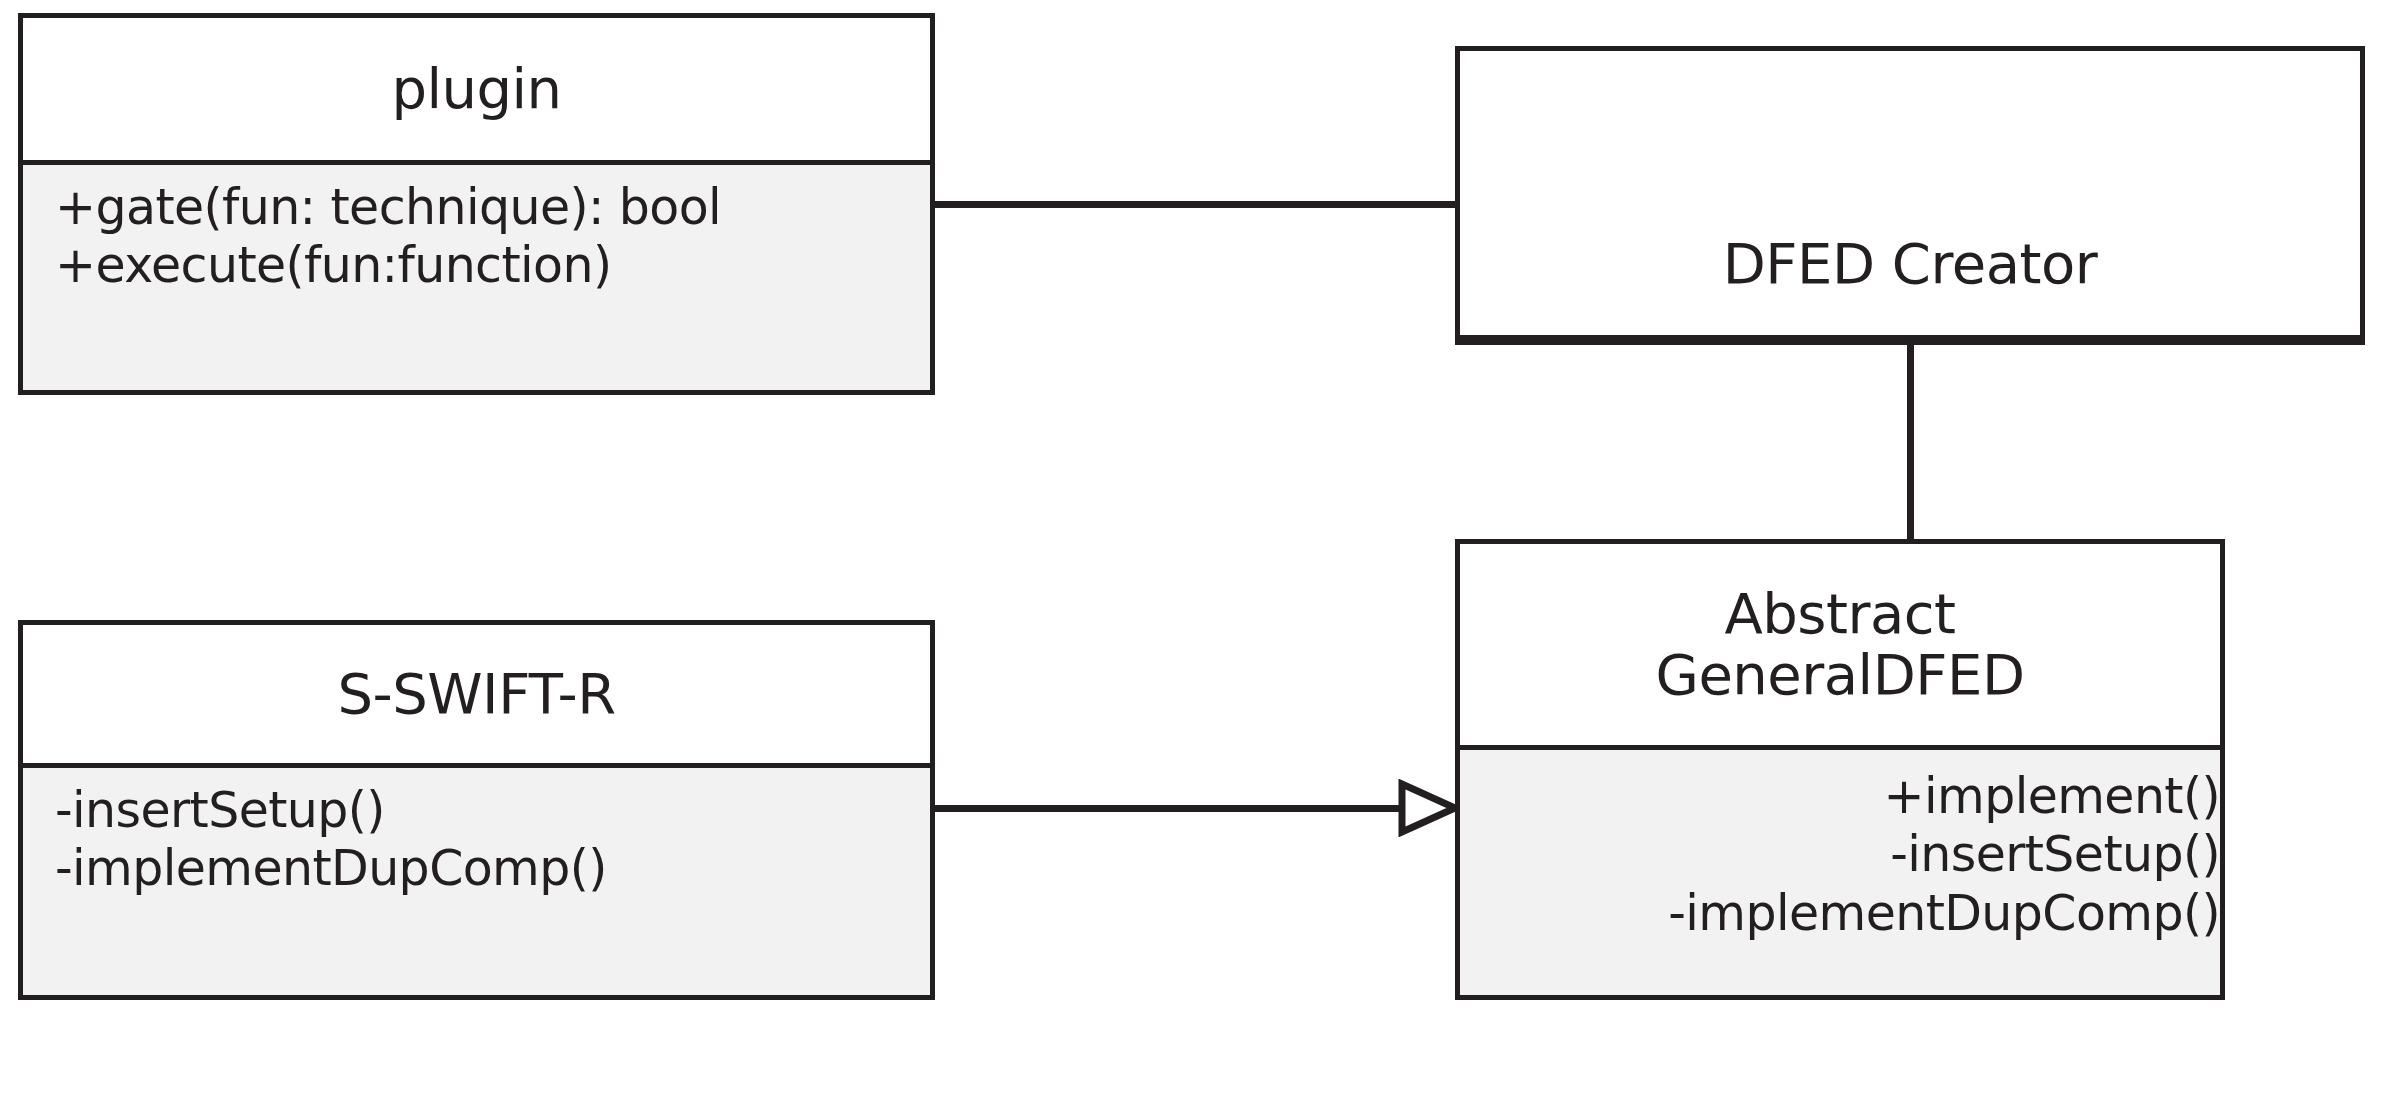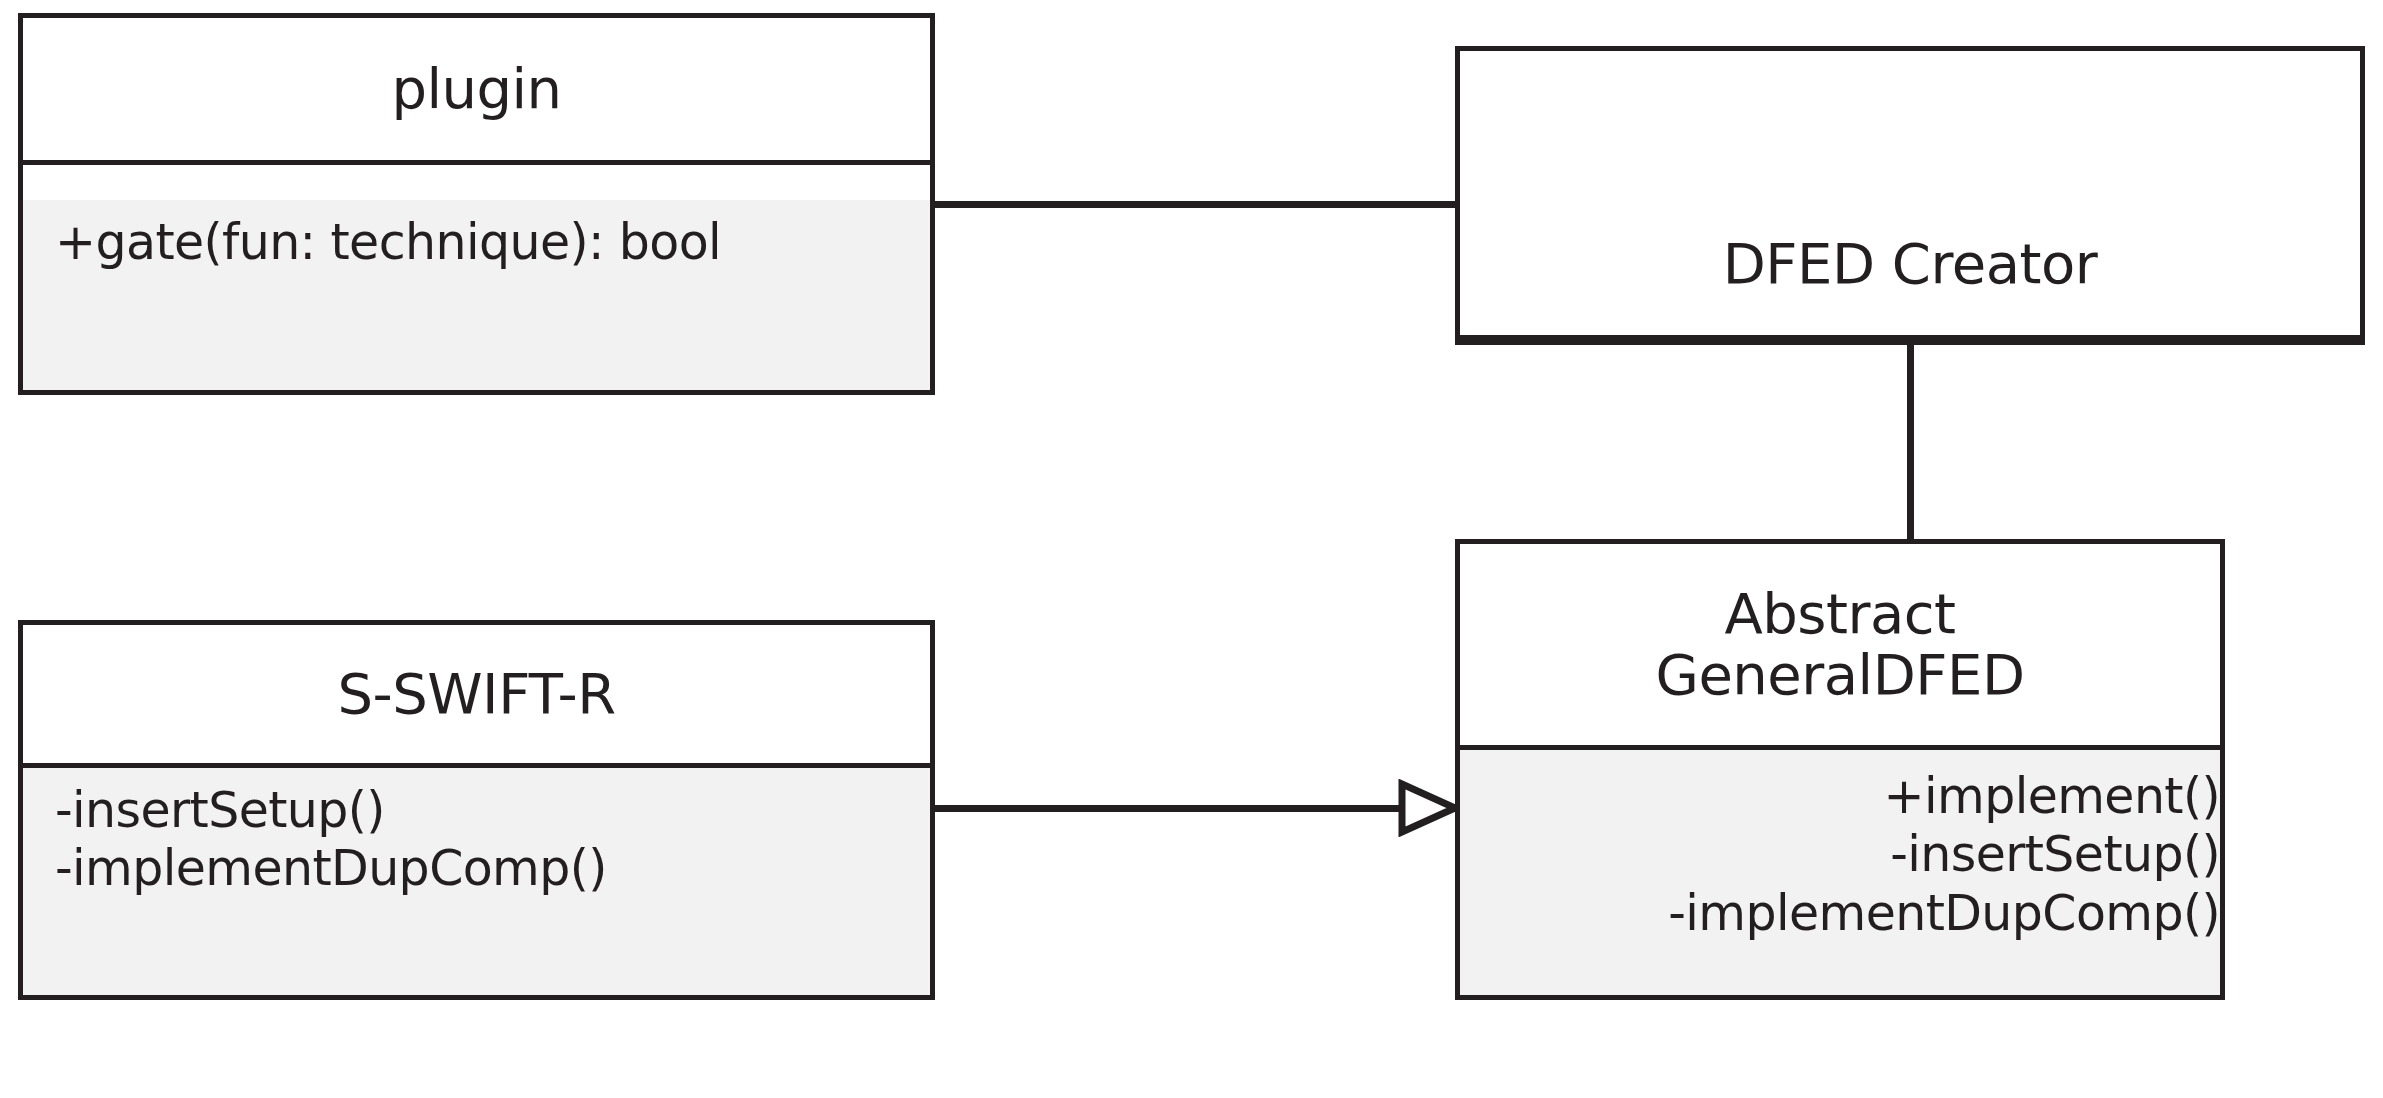--- a/index.html
+++ b/index.html
@@ -56,21 +56,21 @@
   .uml-member {
     font-family: "DejaVu Sans", sans-serif;
     font-size: 49px;
     line-height: 1.19;
     color: #231f20;
     white-space: nowrap;
     letter-spacing: -0.6px;
   }
 
   
-  .box-plugin   { left: 18px;   top: 13px;  width: 917px; height: 382px; gap: 35px; }
+  .box-plugin   { left: 18px;   top: 13px;  width: 917px; height: 382px; }
   .box-plugin   .uml-header { height: 147px; }
 
   .box-dfed     { left: 1455px; top: 46px;  width: 910px; height: 299px; justify-content: flex-end; }
   .box-dfed     .uml-header { height: 147px; }
 
   .box-swift    { left: 18px;   top: 620px; width: 917px; height: 380px; }
   .box-swift    .uml-header { height: 143px; }
 
   .box-general  { left: 1455px; top: 539px; width: 770px; height: 461px; }
   .box-general  .uml-header { height: 206px; }
@@ -116,20 +116,21 @@
   <svg class="arrowhead-generalization" viewBox="0 0 60 58">
     <polygon points="4,5 4,53 57,29" fill="#ffffff" stroke="#231f20" stroke-width="7" stroke-linejoin="miter"></polygon>
   </svg>
 
   <div class="uml-class box-plugin">
     <div class="uml-header">
       <div class="uml-title">plugin</div>
     </div>
     <div class="uml-body">
       <div class="uml-member">+gate(fun: technique): bool</div>
+      <div class="uml-member">+execute(fun:function)</div>
     </div>
   </div>
 
   <div class="uml-class box-dfed">
     <div class="uml-header">
       <div class="uml-title">DFED Creator</div>
     </div>
   </div>
 
   <div class="uml-class box-swift">

